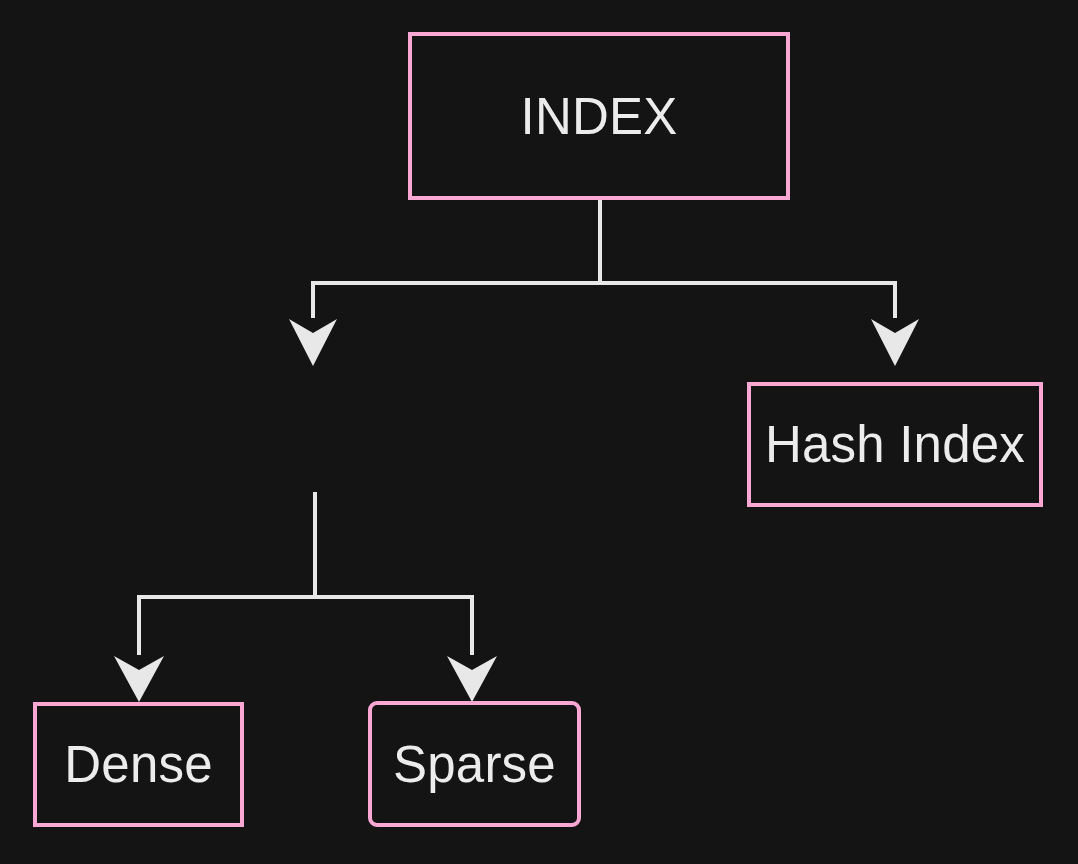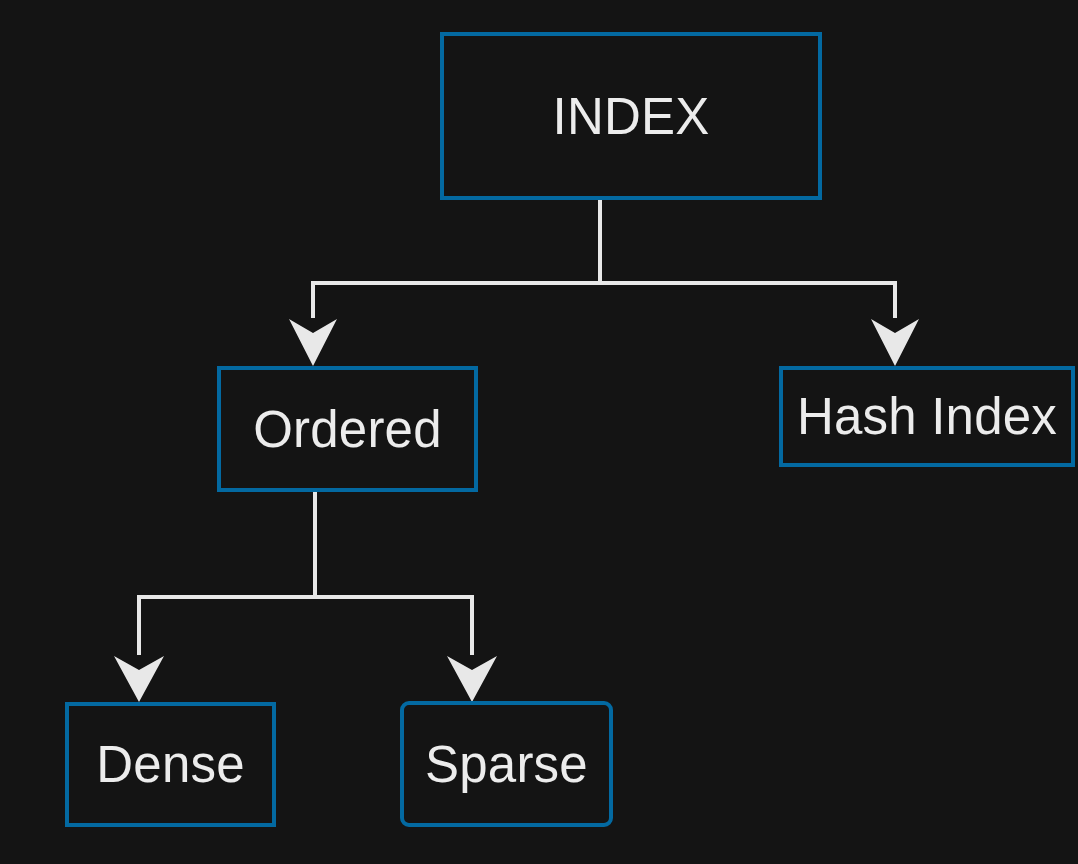--- a/index.html
+++ b/index.html
@@ -24,40 +24,39 @@
     position: absolute;
     left: 0;
     top: 0;
     width: 1078px;
     height: 864px;
     pointer-events: none;
   }
   .node {
     position: absolute;
     box-sizing: border-box;
-    border: 4px solid #0369a1;
+    border: 4px solid #f9a8d4;
     background: #141414;
     display: flex;
     align-items: center;
     justify-content: center;
-    margin-left: 32px;
   }
   .node-label {
     color: #ececec;
     font-family: "Liberation Sans", sans-serif;
     font-size: 51px;
     font-weight: 400;
     line-height: 1;
     letter-spacing: 0.2px;
     white-space: nowrap;
   }
   
   #node-index   { left: 408px; top: 32px;  width: 382px; height: 168px; }
   #node-ordered { left: 185px; top: 366px; width: 261px; height: 126px; }
-  #node-hash    { left: 747px; top: 366px; width: 296px; height: 101px; }
+  #node-hash    { left: 747px; top: 382px; width: 296px; height: 125px; }
   #node-dense   { left: 33px;  top: 702px; width: 211px; height: 125px; justify-content: center; }
   #node-sparse  { left: 368px; top: 701px; width: 213px; height: 126px; border-radius: 9px; }
 </style>
 </head>
 <body>
 
 <div id="diagram-root">
 
   <svg id="edge-layer" width="1078" height="864" viewBox="0 0 1078 864" xmlns="http://www.w3.org/2000/svg">
     <defs>
@@ -83,23 +82,20 @@
       <path d="M 472 595 L 472 655" stroke="#e8e8e8" stroke-width="4" fill="none"></path>
       <path d="M 114 656 L 139 702 L 164 656 L 139 670 Z" fill="#e8e8e8"></path>
       <path d="M 447 656 L 472 702 L 497 656 L 472 670 Z" fill="#e8e8e8"></path>
     </g>
   </svg>
 
   <div class="node" id="node-index">
     <span class="node-label">INDEX</span>
   </div>
 
-  <div class="node" id="node-ordered">
-    <span class="node-label">Ordered</span>
-  </div>
 
   <div class="node" id="node-hash">
     <span class="node-label">Hash Index</span>
   </div>
 
   <div class="node" id="node-dense">
     <span class="node-label">Dense</span>
   </div>
 
   <div class="node" id="node-sparse">

